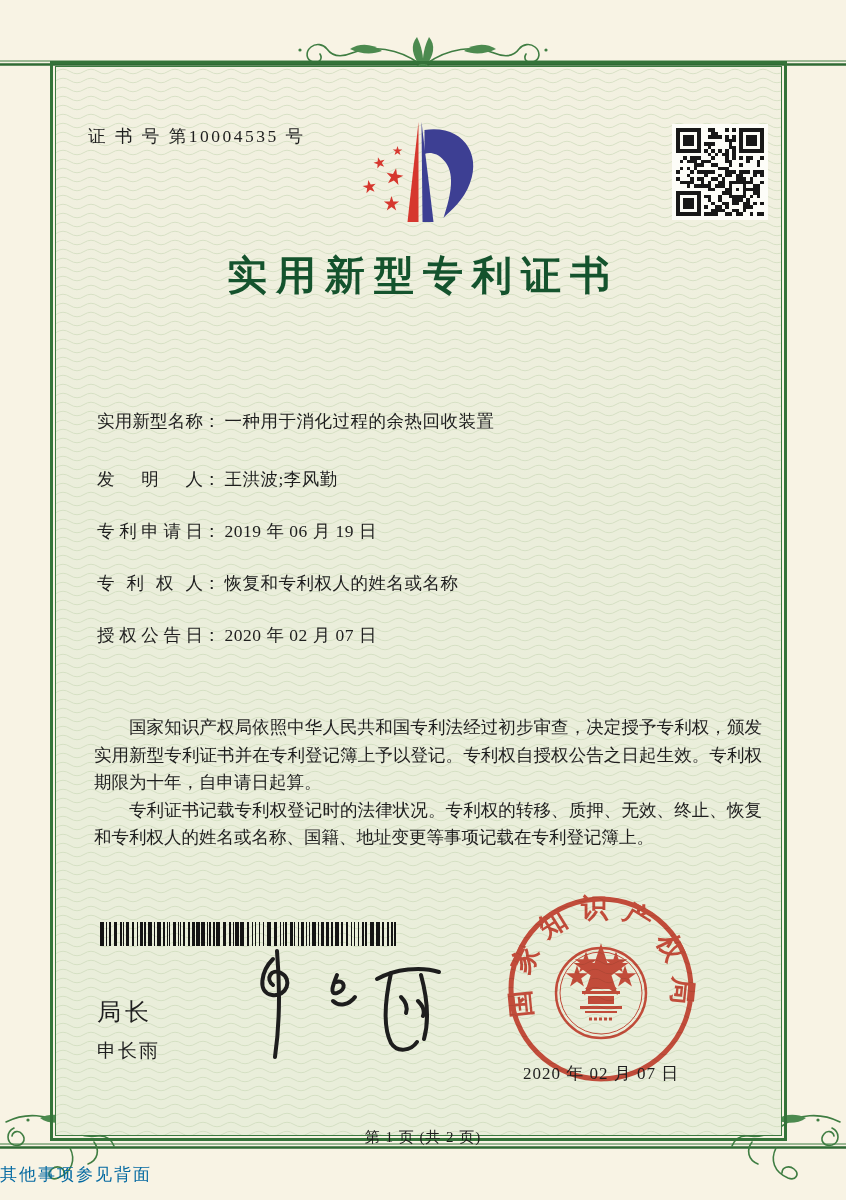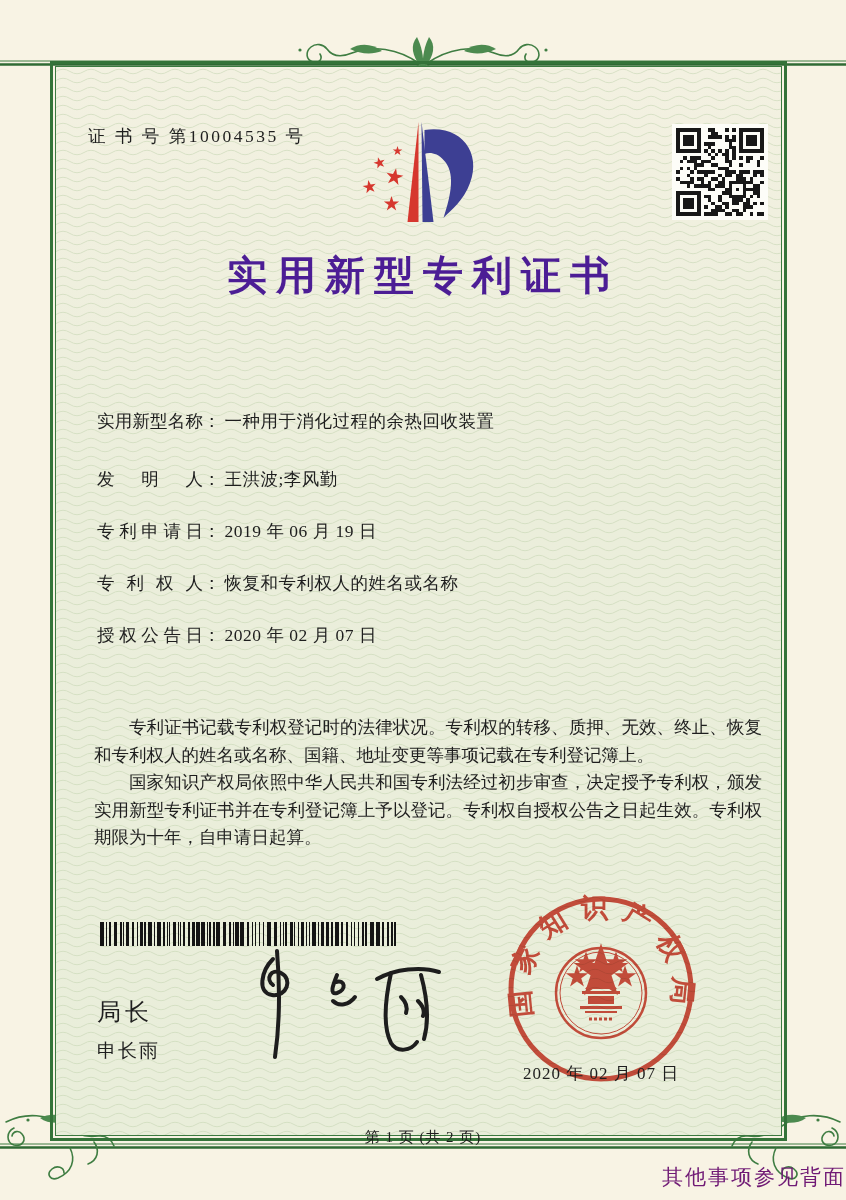--- a/index.html
+++ b/index.html
@@ -19,21 +19,21 @@
   .ornament.bottom{top:1112px;height:78px;}
 
   .cert-no{position:absolute;left:88px;top:124px;font-size:17.5px;letter-spacing:2.5px;}
 
   .logo{position:absolute;left:345px;top:110px;width:175px;height:128px;}
   .qr{position:absolute;left:672px;top:124px;width:96px;height:96px;background:#fdfdf8;
       padding:4px;box-sizing:border-box;}
   .qr svg{width:100%;height:100%;display:block;}
 
   .title{position:absolute;left:0;top:248px;width:100%;text-align:center;
-      font-size:40px;font-weight:bold;letter-spacing:9px;color:#4c1d95;}
+      font-size:40px;font-weight:bold;letter-spacing:9px;color:#14532d;}
 
   .fields{position:absolute;left:97px;top:366px;width:670px;font-size:17.5px;}
   .field-row{position:relative;height:24px;margin-bottom:28px;white-space:nowrap;}
   .field-row.first{margin-bottom:34px;margin-top:43px;}
   .lbl{display:inline-block;width:106px;text-align:justify;text-align-last:justify;
       vertical-align:bottom;}
   .colon{display:inline-block;}
   .val{margin-left:4px;letter-spacing:.5px;}
   .grant{position:absolute;left:276px;top:0;}
 
@@ -48,22 +48,22 @@
   .signer-name{position:absolute;left:97px;top:1038px;font-size:19px;letter-spacing:2px;}
   .signature{position:absolute;left:225px;top:945px;width:235px;height:125px;}
 
   .seal{position:absolute;left:505px;top:893px;width:192px;height:192px;
       mix-blend-mode:multiply;}
   .seal-date{position:absolute;left:503px;top:1062px;width:196px;text-align:center;
       font-size:17px;letter-spacing:1px;}
 
   .page-info{position:absolute;left:0;top:1128px;width:100%;text-align:center;
       font-size:15px;letter-spacing:1px;}
-  .back-note{position:absolute;left:0;top:1163px;width:100%;text-align:right;
-      font-size:21px;letter-spacing:2px;color:#701a75;}
+  .back-note{position:absolute;left:0;top:1163px;width:100%;text-align:left;
+      font-size:17px;letter-spacing:2px;color:#0369a1;}
 </style>
 </head>
 <body>
 
 <div class="page">
 
   <svg class="ornament top" viewBox="0 0 846 56">
     <line x1="0" y1="25" x2="846" y2="25" stroke="#3f7d42" stroke-width="1"></line>
     <line x1="0" y1="28.5" x2="846" y2="28.5" stroke="#2f6a34" stroke-width="2.4"></line>
     <g id="flr" stroke="#3f7d42" fill="none" stroke-width="1.6" stroke-linecap="round">
@@ -445,22 +445,22 @@
     </div>
     <div class="field-row">
       <span class="lbl">专利权人</span><span class="colon">：</span><span class="val">恢复和专利权人的姓名或名称</span>
     </div>
     <div class="field-row">
       <span class="lbl">授权公告日</span><span class="colon">：</span><span class="val">2020 年 02 月 07 日</span>
     </div>
   </div>
 
   <div class="paras">
+    <p>国家知识产权局依照中华人民共和国专利法经过初步审查，决定授予专利权，颁发实用新型专利证书并在专利登记簿上予以登记。专利权自授权公告之日起生效。专利权期限为十年，自申请日起算。</p>
     <p>专利证书记载专利权登记时的法律状况。专利权的转移、质押、无效、终止、恢复和专利权人的姓名或名称、国籍、地址变更等事项记载在专利登记簿上。</p>
-    <p>国家知识产权局依照中华人民共和国专利法经过初步审查，决定授予专利权，颁发实用新型专利证书并在专利登记簿上予以登记。专利权自授权公告之日起生效。专利权期限为十年，自申请日起算。</p>
   </div>
 
   <div class="barcode">
       <svg viewBox="0 0 300 24" preserveAspectRatio="none">
         <g fill="#141414">
           <rect x="0" y="0" width="4" height="24"></rect>
           <rect x="6" y="0" width="1" height="24"></rect>
           <rect x="9" y="0" width="2" height="24"></rect>
           <rect x="14" y="0" width="3" height="24"></rect>
           <rect x="20" y="0" width="2" height="24"></rect>

